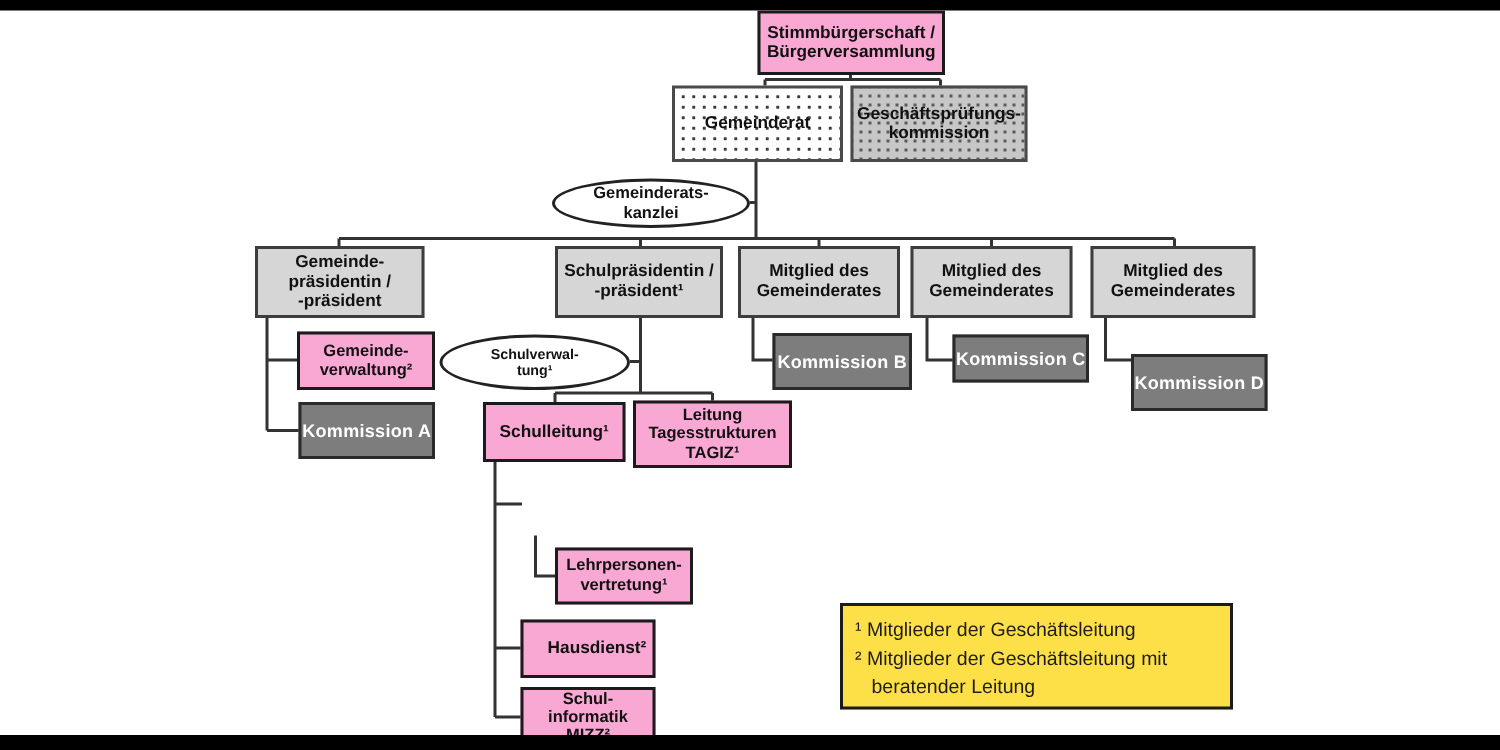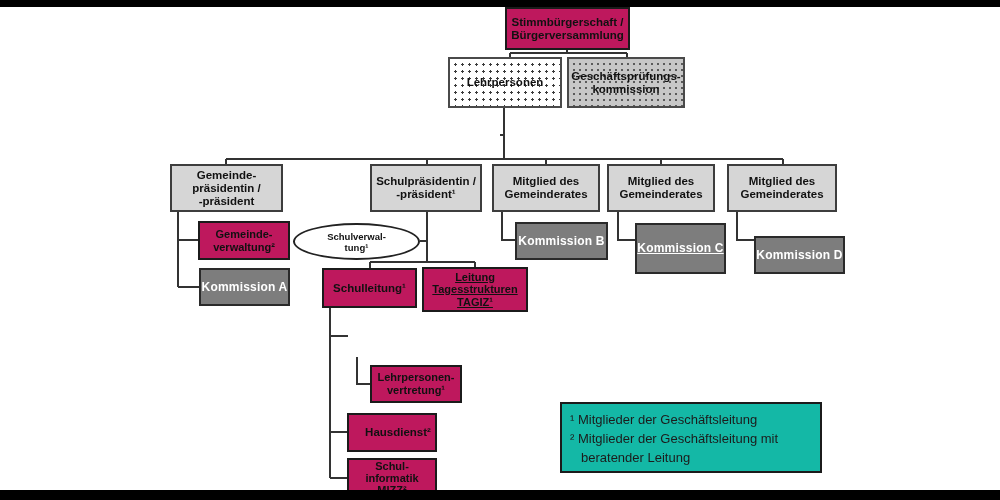--- a/index.html
+++ b/index.html
@@ -7,21 +7,21 @@
     position:relative;width:1000px;height:500px;background:#ffffff;
     font-family:"Liberation Sans","DejaVu Sans",sans-serif;overflow:hidden;
   }
   .bar{position:absolute;left:0;width:1000px;background:#000;}
   #top-bar{top:0;height:7px;}
   #bottom-bar{top:490px;height:10px;}
   #connectors{position:absolute;left:0;top:0;width:1000px;height:500px;}
   .node{
     position:absolute;display:flex;align-items:center;justify-content:center;
     text-align:center;box-sizing:border-box;font-weight:bold;color:#111;
-    font-size:11.5px;line-height:13px;white-space:pre-line;background:#be185d;
+    font-size:11.5px;line-height:13px;white-space:pre-line;background:#f9a8d4;
     border:2px solid #1b1b1b;
   }
   .gray{background:#d6d6d6;border-color:#3d3d3d;}
   .dark{background:#7d7d7d;border-color:#2a2a2a;color:#fff;font-size:12px;letter-spacing:.2px;}
   .dotted-white{
     background-color:#ffffff;border-color:#4a4a4a;
     background-image:radial-gradient(circle,#3a3a3a 1px,transparent 1.3px);
     background-size:7px 7px;background-position:2px 2px;
   }
   .dotted-gray{
@@ -37,32 +37,32 @@
   #n-kanzlei{left:368px;top:119px;width:132px;height:33px;font-size:11px;line-height:12.5px;}
   #n-gemeindepraesident{left:170px;top:164px;width:113px;height:48px;}
   #n-schulpraesident{left:370px;top:164px;width:112px;height:48px;}
   #n-mitglied1{left:492px;top:164px;width:108px;height:48px;}
   #n-mitglied2{left:607px;top:164px;width:108px;height:48px;}
   #n-mitglied3{left:727px;top:164px;width:110px;height:48px;}
   #n-gemeindeverwaltung{left:198px;top:221px;width:92px;height:39px;font-size:11px;}
   #n-kommission-a{left:199px;top:268px;width:91px;height:38px;}
   #n-schulverwaltung{left:293px;top:223px;width:127px;height:37px;font-size:9.5px;line-height:11px;}
   #n-schulleitung{left:322px;top:268px;width:95px;height:40px;}
-  #n-tagiz{left:422px;top:267px;width:106px;height:45px;font-size:11px;line-height:12.5px;text-decoration:underline;}
+  #n-tagiz{left:422px;top:267px;width:106px;height:45px;font-size:11px;line-height:12.5px;}
   #n-kommission-b{left:515px;top:222px;width:93px;height:38px;}
-  #n-kommission-c{left:635px;top:223px;width:91px;height:51px;text-decoration:underline;}
+  #n-kommission-c{left:635px;top:223px;width:91px;height:32px;}
   #n-kommission-d{left:754px;top:236px;width:91px;height:38px;}
   #n-lehrpersonen{left:347px;top:315px;width:90px;height:42px;}
   #n-lehrpersonenvertretung{left:370px;top:365px;width:92px;height:38px;font-size:11px;}
   #n-hausdienst{left:347px;top:413px;width:90px;height:39px;padding-left:12px;}
   #n-schulinformatik{left:347px;top:458px;width:90px;height:40px;font-size:11px;line-height:12px;}
 
   #legend{
     position:absolute;left:560px;top:402px;width:262px;height:71px;
-    box-sizing:border-box;border:2px solid #1b1b1b;background:#14b8a6;
+    box-sizing:border-box;border:2px solid #1b1b1b;background:#fde047;
     font-size:13px;line-height:19px;color:#1c1c1c;padding:6px 8px;
   }
   #legend .indent{padding-left:11px;}
 </style>
 </head>
 <body>
 
 <div id="stage">
 
   <div class="bar" id="top-bar"></div>
@@ -74,25 +74,27 @@
     <path d="M178 212 V287 M178 240 H199 M178 287 H200"></path>
     <path d="M427 212 V262 M420 241 H427 M370 262 H475 M370 262 V269 M475 262 V268"></path>
     <path d="M502 212 V240 H516 M618 212 V240 H636 M737 212 V240 H755"></path>
     <path d="M330 308 V478 M330 336 H348 M330 432 H348 M330 478 H348"></path>
     <path d="M357 357 V384 H371"></path>
   </svg>
 
   <div class="node" id="n-stimmbuergerschaft">Stimmbürgerschaft /
 Bürgerversammlung</div>
 
-  <div class="node dotted-white" id="n-gemeinderat">Lehrpersonen</div>
+  <div class="node dotted-white" id="n-gemeinderat">Gemeinderat</div>
 
   <div class="node dotted-gray" id="n-gpk">Geschäftsprüfungs-
 kommission</div>
 
+  <div class="node ellipse" id="n-kanzlei">Gemeinderats-
+kanzlei</div>
 
   <div class="node gray" id="n-gemeindepraesident">Gemeinde-
 präsidentin /
 -präsident</div>
 
   <div class="node gray" id="n-schulpraesident">Schulpräsidentin /
 -präsident¹</div>
 
   <div class="node gray" id="n-mitglied1">Mitglied des
 Gemeinderates</div>

